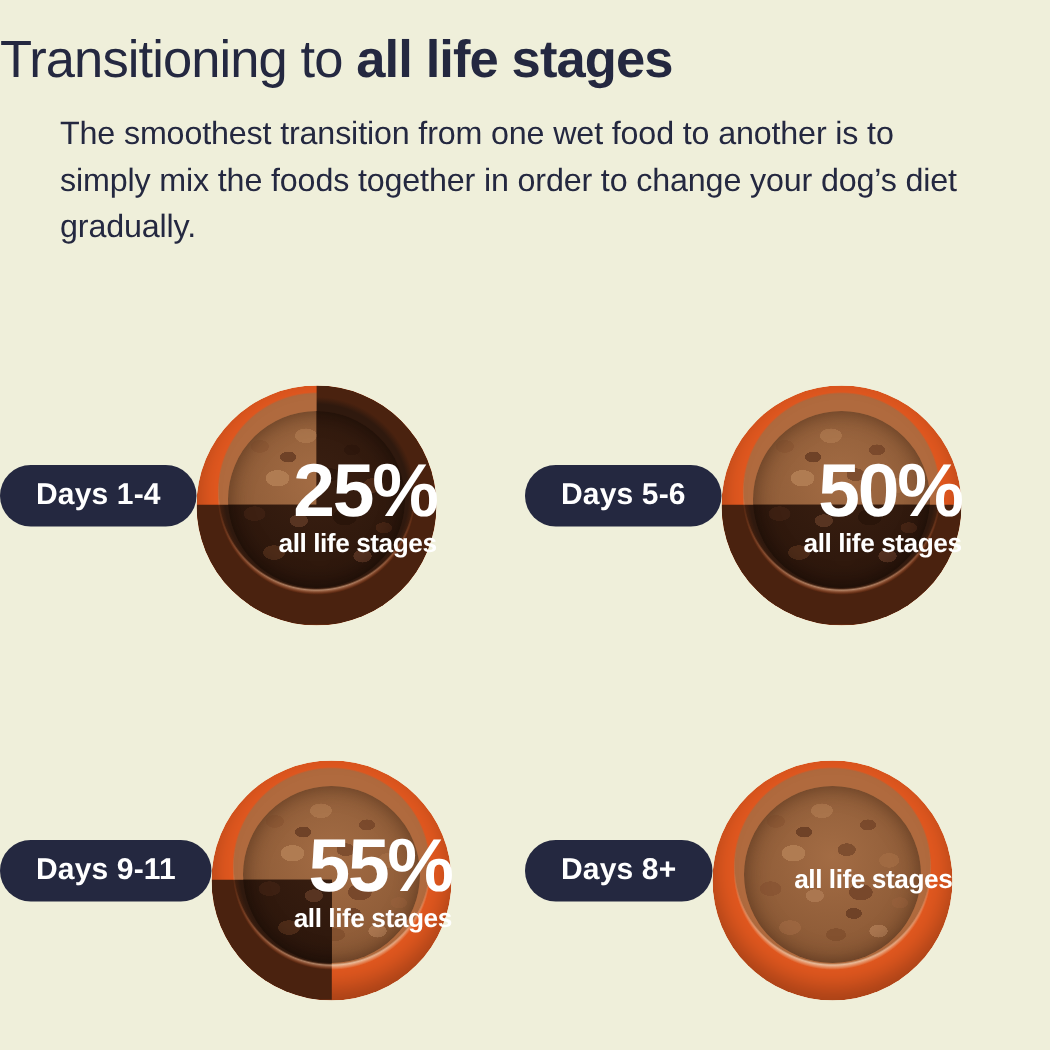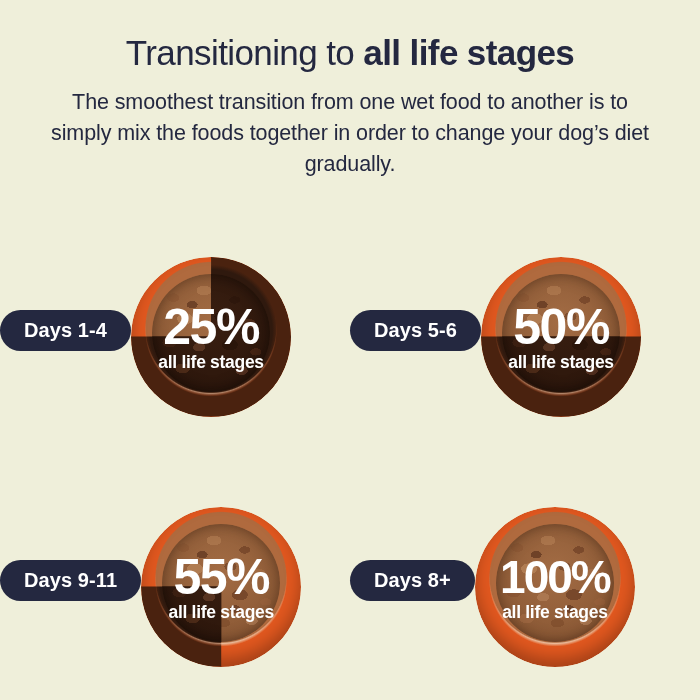--- a/index.html
+++ b/index.html
@@ -18,22 +18,22 @@
 
   .page {
     width: 700px;
     height: 700px;
     position: relative;
     box-sizing: border-box;
   }
 
   
   .header {
-    padding-top: 31px;
-    text-align: center;
+    padding-top: 18px;
+    text-align: left;
   }
   .title {
     font-size: 35px;
     line-height: 44px;
     letter-spacing: -0.6px;
     color: #242840;
     font-weight: 400;
     margin: 0;
     white-space: nowrap;
   }
@@ -180,21 +180,21 @@
                                 50% 50%, 100% 50%, 100% 100%, 0 100%, 0 50%, 50% 50%); }
   .dark-50 { clip-path: polygon(0 50%, 100% 50%, 100% 100%, 0 100%); }
   .dark-75 { clip-path: polygon(0 50%, 50% 50%, 50% 100%, 0 100%); }
 
   
   .bowl-text {
     position: absolute;
     inset: 0;
     display: flex;
     flex-direction: column;
-    align-items: center;
+    align-items: flex-end;
     justify-content: center;
     pointer-events: none;
   }
   .pct {
     color: #ffffff;
     font-size: 50px;
     font-weight: 700;
     line-height: 50px;
     letter-spacing: -1.5px;
     margin-bottom: 1px;
@@ -275,20 +275,19 @@
 
     <div class="stage">
       <div class="pill">Days 8+</div>
       <div class="bowl-wrap">
         <div class="bowl">
           <div class="bowl-base"></div>
           <div class="bowl-food"></div>
 
         </div>
         <div class="bowl-text">
-          <div class="pct pct-100">100%</div>
           <div class="bowl-label">all life stages</div>
         </div>
       </div>
     </div>
 
   </div>
 </div>
 
 </body></html>

